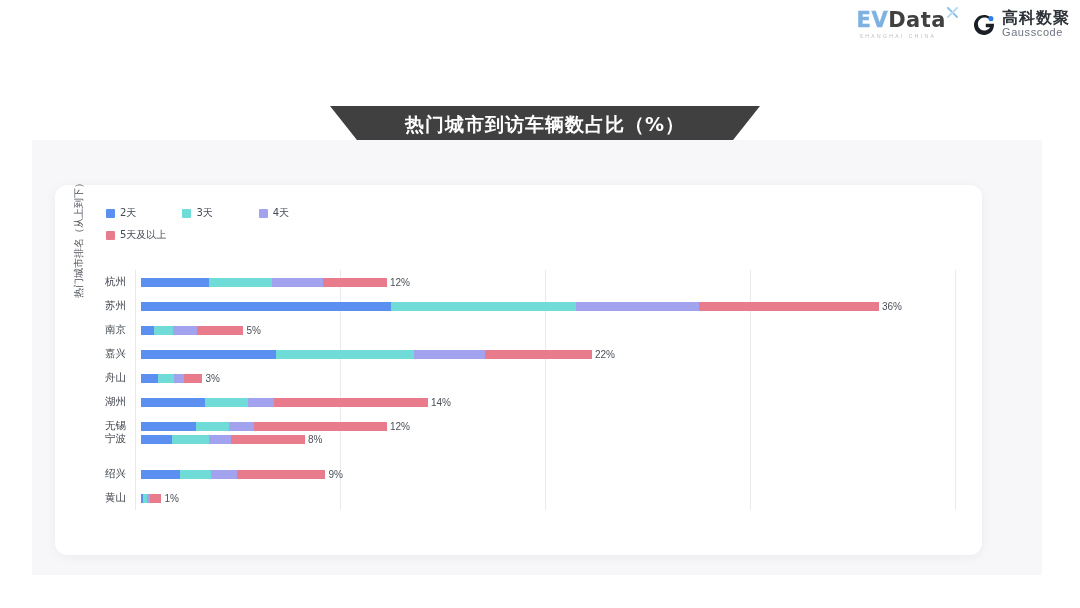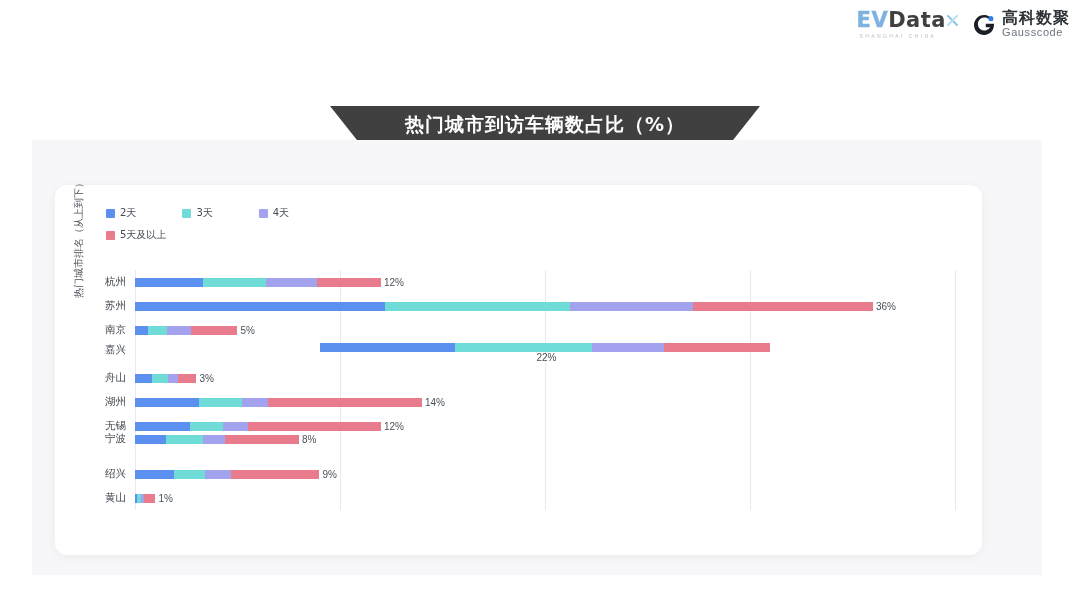--- a/index.html
+++ b/index.html
@@ -11,21 +11,21 @@
   }
   .page { position: relative; width: 1080px; height: 608px; background:#fff; }
 
   
   .logo-bar {
     position: absolute; top: 10px; right: 10px;
     display: flex; align-items: center; gap: 14px;
   }
   .logo-evdata { display: flex; flex-direction: column; align-items: flex-start; }
   .logo-evdata-main {
-    display: flex; align-items: flex-end;
+    display: flex; align-items: flex-start;
     font-size: 21px; letter-spacing: .5px; line-height: 1;
   }
   .ev-ev {
     font-family: "DejaVu Sans", sans-serif; font-weight: 700;
     color: #7fb2e0;
     -webkit-text-stroke: 0.4px #7fb2e0;
   }
   .ev-data {
     font-family: "DejaVu Sans", sans-serif; font-weight: 700;
     color: #404040;
@@ -105,21 +105,21 @@
   }
   .gridline {
     position: absolute; top: 0; bottom: 0; width: 1px;
     background: #e9eaee;
   }
   .axis-line-left {
     position: absolute; left: 0; top: 0; bottom: 0; width: 1px; background: #e9eaee;
   }
   .row {
     position: absolute; left: 0; height: 22px;
-    display: flex; align-items: center; width: 100%;
+    display: flex; align-items: center; width: 100%; padding-left: 6px;
   }
   .row-label {
     position: absolute; right: 100%; margin-right: 9px;
     font-size: 10.5px; color: #3f454d; white-space: nowrap;
     font-family: "DejaVu Sans", sans-serif;
   }
   .bar { height: 9px; display: flex; align-items: stretch; }
   .seg { height: 100%; }
   .bar-value {
     font-size: 10px; color: #4a5058; margin-left: 3px; white-space: nowrap;
@@ -222,21 +222,21 @@
         <div class="row" style="top: 49px;">
           <div class="row-label">南京</div>
           <div class="bar">
             <div class="seg" style="width: 13.325px; background: rgb(91, 143, 240);"></div>
             <div class="seg" style="width: 18.45px; background: rgb(111, 220, 216);"></div>
             <div class="seg" style="width: 24.6px; background: rgb(163, 162, 239);"></div>
             <div class="seg" style="width: 46.125px; background: rgb(232, 124, 140);"></div>
           </div>
           <span class="bar-value">5%</span>
         </div>
-        <div class="row" style="top: 73px; flex-direction: column;">
+        <div class="row" style="top: 73px;">
           <div class="row-label">嘉兴</div>
           <div class="bar">
             <div class="seg" style="width: 135.3px; background: rgb(91, 143, 240);"></div>
             <div class="seg" style="width: 137.35px; background: rgb(111, 220, 216);"></div>
             <div class="seg" style="width: 71.75px; background: rgb(163, 162, 239);"></div>
             <div class="seg" style="width: 106.6px; background: rgb(232, 124, 140);"></div>
           </div>
           <span class="bar-value">22%</span>
         </div>
         <div class="row" style="top: 97px;">

